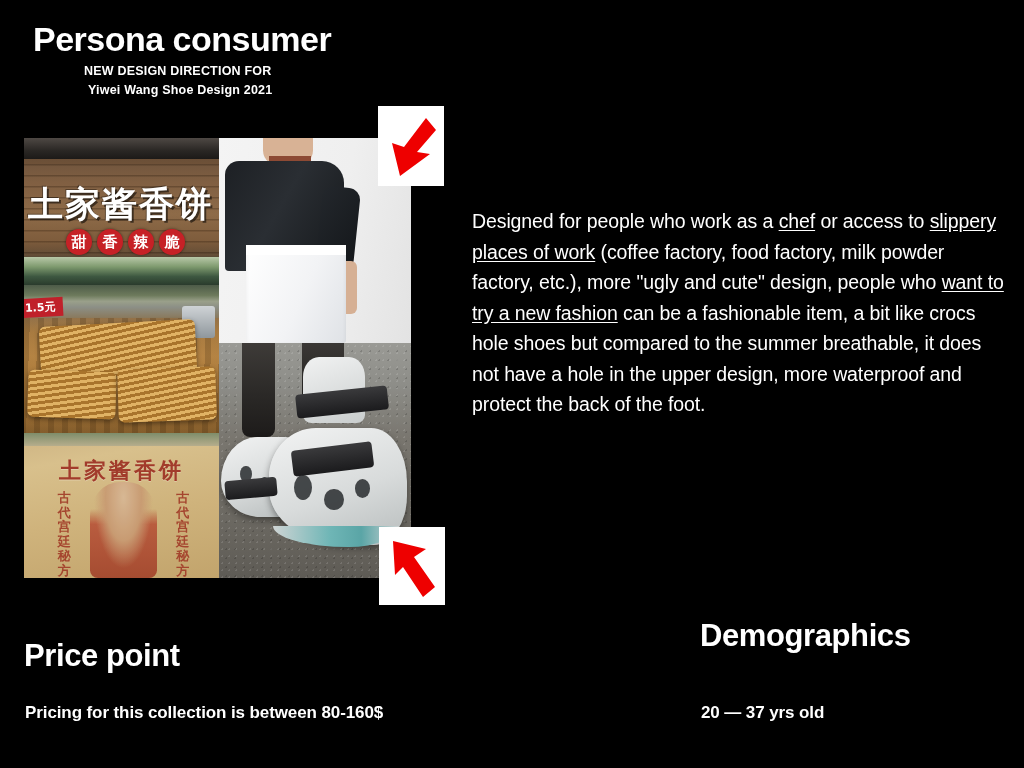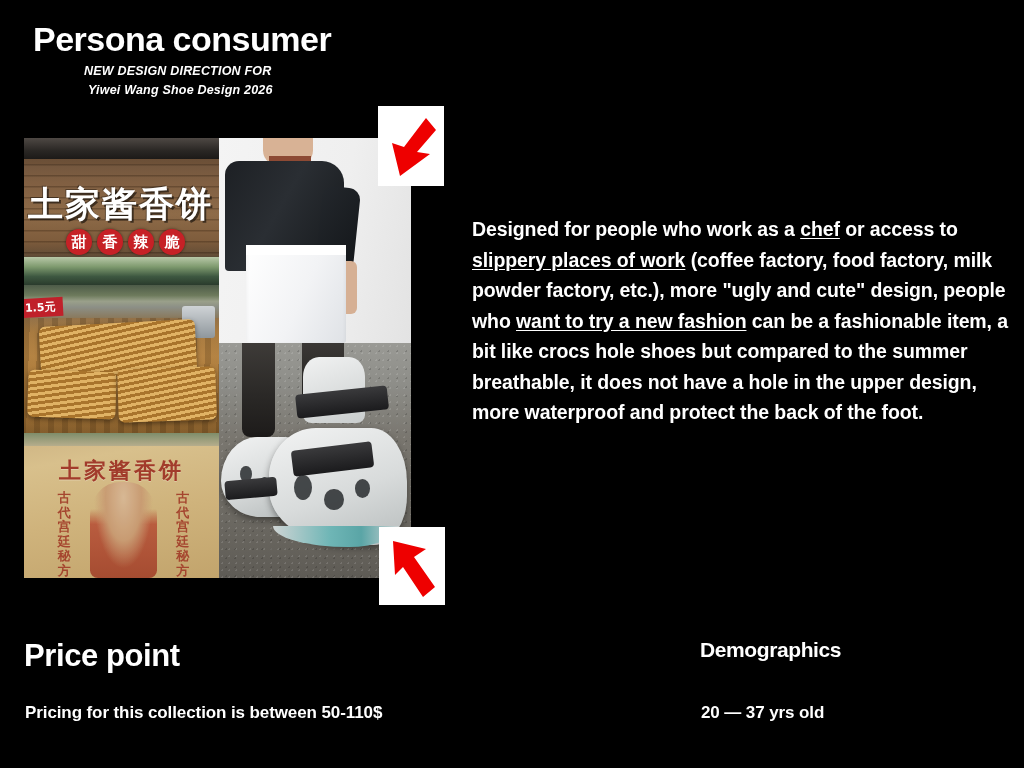--- a/index.html
+++ b/index.html
@@ -28,21 +28,20 @@
     white-space: nowrap;
   }
   #subtitle-block {
     position: absolute;
     left: 84px;
     top: 62px;
     font-size: 12.5px;
     font-weight: bold;
     line-height: 1.55;
     letter-spacing: 0.2px;
-    font-style: italic;
   }
   #subtitle-block .sub-line { white-space: nowrap; }
   #subtitle-block .sub-line.l1 { margin-left: 0px; }
   #subtitle-block .sub-line.l2 { margin-left: 6px; }
   #subtitle-block .sub-line.l3 { margin-left: 4px; }
 
   
   #collage {
     position: absolute;
     left: 24px;
@@ -295,54 +294,53 @@
   #arrow-card-bottom { left: 379px; top: 527px; width: 66px; height: 78px; }
   .arrow-card svg { display: block; width: 100%; height: 100%; }
 
   
   #body-paragraph {
     position: absolute;
     left: 472px;
     top: 206px;
     width: 536px;
     font-size: 19.5px;
-    font-weight: bold;
+    font-weight: normal;
     line-height: 30.5px;
     letter-spacing: -0.1px;
     color: #ffffff;
-    margin-top: 8px;
   }
   #body-paragraph u { text-decoration: underline; text-underline-offset: 2px; }
 
   
   #price-heading {
     position: absolute; left: 24px; top: 638px;
     font-size: 31px; font-weight: bold; letter-spacing: -0.4px;
   }
   #price-text {
     position: absolute; left: 25px; top: 703px;
     font-size: 17px; font-weight: bold; letter-spacing: -0.1px;
   }
   #demographics-heading {
-    position: absolute; left: 700px; top: 638px;
-    font-size: 21px; font-weight: bold; letter-spacing: -0.4px;
+    position: absolute; left: 700px; top: 618px;
+    font-size: 31px; font-weight: bold; letter-spacing: -0.4px;
   }
   #demographics-text {
     position: absolute; left: 701px; top: 703px;
     font-size: 17px; font-weight: bold; letter-spacing: -0.1px;
   }
 </style>
 </head>
 <body>
 
 <div id="slide-title">Persona consumer</div>
 
 <div id="subtitle-block">
   <div class="sub-line l1">NEW DESIGN DIRECTION FOR</div>
-  <div class="sub-line l3">Yiwei Wang Shoe Design 2026</div>
+  <div class="sub-line l3">Yiwei Wang Shoe Design 2021</div>
 </div>
 
 <div id="collage">
 
   <div class="cell" id="img-storefront">
     <div class="sign-photo">
       <div class="eave"></div>
       <div class="wood-lines"></div>
       <div class="shopfront"></div>
       <div class="sign-zh">土家酱香饼</div>
@@ -420,15 +418,15 @@
 
 <div class="arrow-card" id="arrow-card-bottom">
   <svg viewBox="0 0 66 78">
     <polygon points="14,14 47,22 35,30 56,60 44,70 24,40 16,48" fill="#ee0000"></polygon>
   </svg>
 </div>
 
 <div id="body-paragraph"><span>Designed for people who work as a </span><u>chef</u><span> or access to </span><u>slippery places of work</u><span> (coffee factory, food factory, milk powder factory, etc.), more "ugly and cute" design, people who </span><u>want to try a new fashion</u><span> can be a fashionable item, a bit like crocs hole shoes but compared to the summer breathable, it does not have a hole in the upper design, more waterproof and protect the back of the foot.</span></div>
 
 <div id="price-heading">Price point</div>
-<div id="price-text">Pricing for this collection is between 50-110$</div>
+<div id="price-text">Pricing for this collection is between 80-160$</div>
 <div id="demographics-heading">Demographics</div>
 <div id="demographics-text">20 — 37 yrs old</div>
 
 </body></html>

